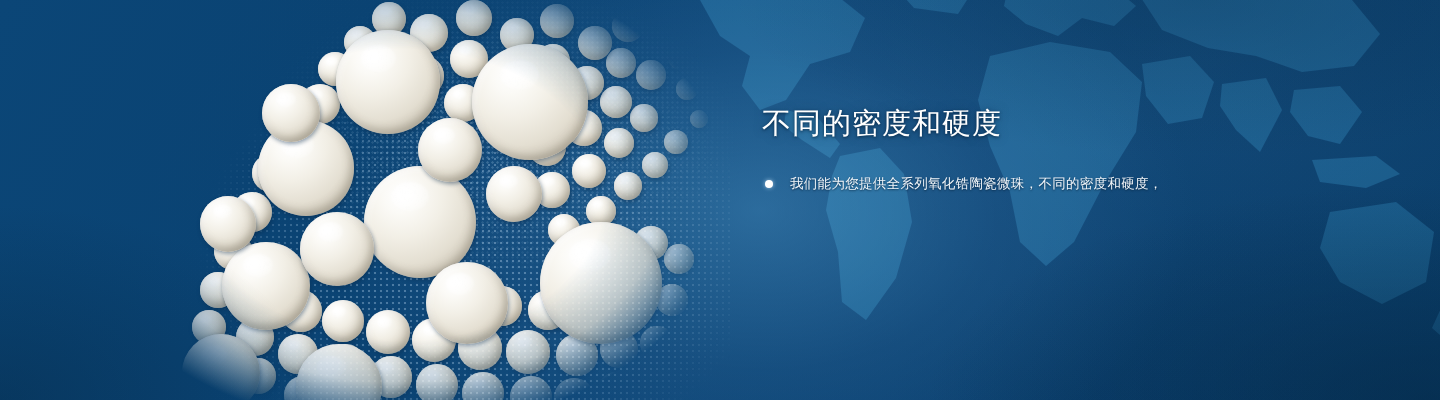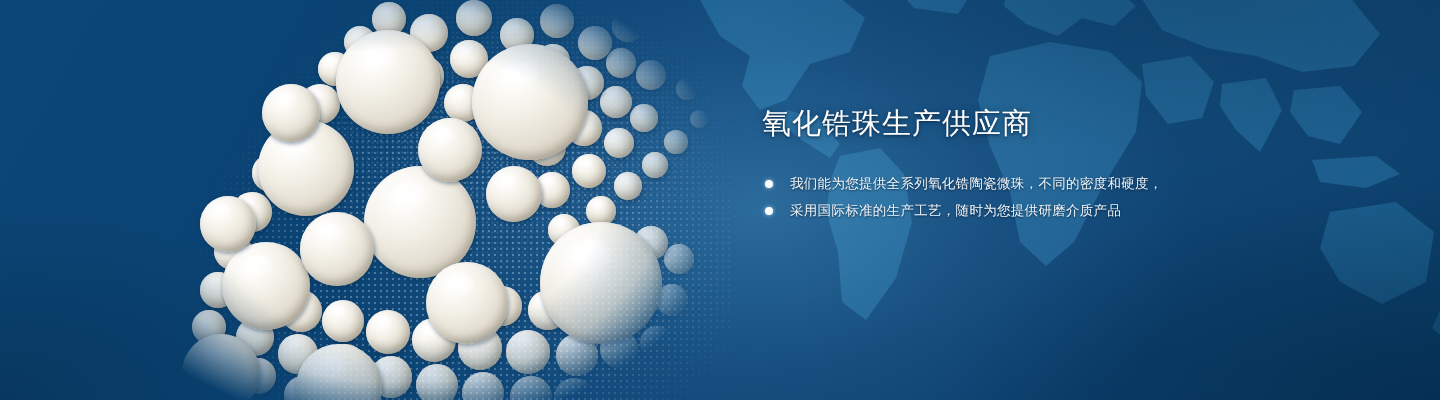--- a/index.html
+++ b/index.html
@@ -316,31 +316,27 @@
     <div class="bead" style="left:296px;top:344px;width:86px;height:86px;"></div>
     <div class="bead" style="left:418px;top:118px;width:64px;height:64px;"></div>
     <div class="bead" style="left:486px;top:166px;width:56px;height:56px;"></div>
     <div class="bead" style="left:200px;top:196px;width:56px;height:56px;"></div>
     <div class="bead" style="left:262px;top:84px;width:58px;height:58px;"></div>
   </div>
 
   <div class="bg-vignette"></div>
 
   <div class="copy">
-    <h1 class="headline">氧化锆珠生产供应商</h1>
+    <h1 class="headline">不同的密度和硬度</h1>
 
     <ul class="bullets">
 
       <li class="bullet">
         <span class="dot"></span>
         <span class="bullet-line">我们能为您提供全系列氧化锆陶瓷微珠，不同的密度和硬度，</span>
       </li>
 
 
-      <li class="bullet">
-        <span class="dot"></span>
-        <span class="bullet-line">采用国际标准的生产工艺，随时为您提供研磨介质产品</span>
-      </li>
 
     </ul>
   </div>
 
 </div>
 
 </body></html>

